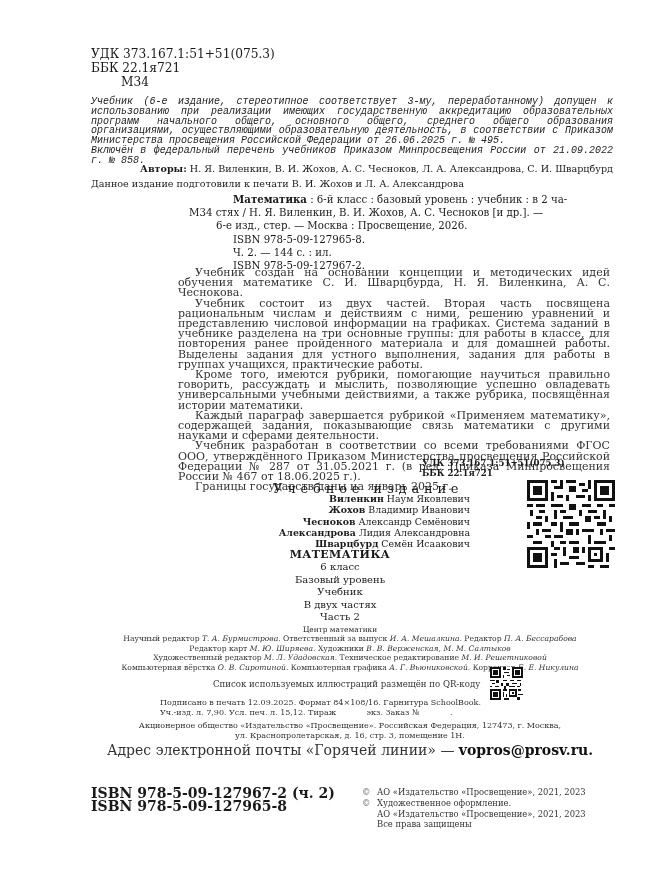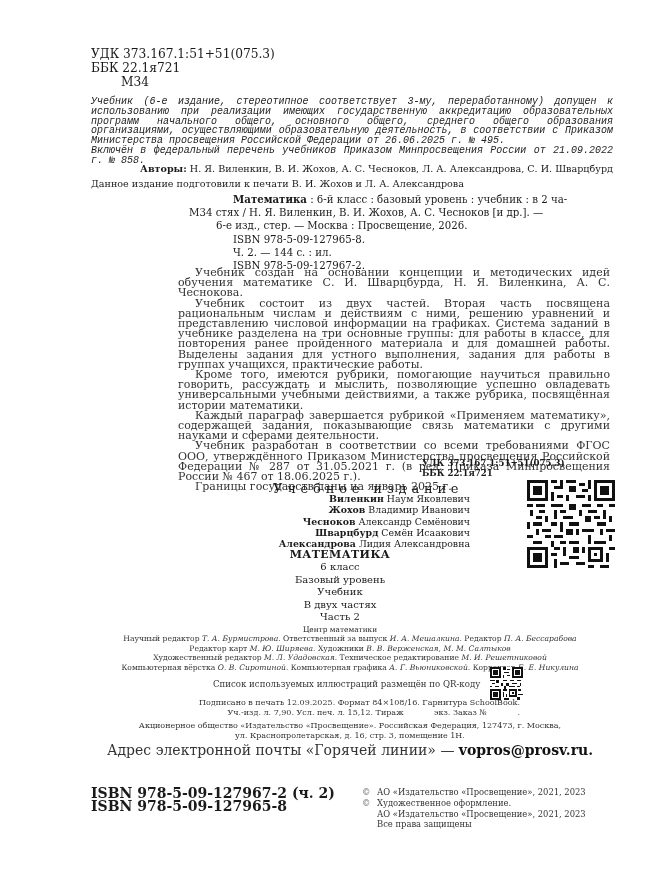--- a/index.html
+++ b/index.html
@@ -37,21 +37,21 @@
     .edu { left: 273px; top: 481px; font-size: 13px; letter-spacing: 4.8px; white-space: nowrap; }
     .names { left: 200px; top: 493px; width: 270px; text-align: right; font-size: 9.4px; line-height: 11.3px; }
     .names b { font-weight: bold; }
     .names div { white-space: nowrap; }
     .title-block { left: 250px; top: 549px; width: 180px; text-align: center; font-size: 10px; line-height: 12.4px; }
     .title-block .main-title { font-weight: bold; font-size: 11px; letter-spacing: 0.4px; }
     .center-label { left: 250px; top: 625px; width: 180px; text-align: center; font-size: 7.4px; line-height: 9px; }
     .credits { left: 85px; top: 634px; width: 530px; text-align: center; font-size: 7.6px; line-height: 9.6px; color: #333; white-space: nowrap; }
     .credits i { font-style: italic; }
     .qr-note { left: 213px; top: 679px; font-size: 8.6px; color: #333; white-space: nowrap; }
-    .print { left: 160px; top: 698px; width: 360px; text-align: right; font-size: 8px; line-height: 9.8px; color: #333; white-space: nowrap; }
+    .print { left: 160px; top: 698px; width: 360px; text-align: left; font-size: 8px; line-height: 9.8px; color: #333; white-space: nowrap; }
     .publisher { left: 100px; top: 721px; width: 500px; text-align: center; font-size: 8px; line-height: 9.6px; color: #333; white-space: nowrap; }
     .email { left: 100px; top: 742px; width: 500px; text-align: center; font-size: 14px; color: #333; white-space: nowrap; }
     .email b { font-weight: bold; color: #111; }
     .isbn-block { left: 91px; top: 787px; font-size: 14px; line-height: 13.4px; font-weight: bold; white-space: nowrap; }
     .copyright { left: 362px; top: 787px; font-size: 8.4px; line-height: 10.8px; color: #333; }
     .copyright .row { white-space: nowrap; position: relative; padding-left: 15px; }
     .copyright .sym { position: absolute; left: 0; top: 0; color: #666; }
     .qr { position: absolute; background: #fff; }
     .qr svg { display: block; }
   </style>
@@ -96,22 +96,22 @@
   <div>УДК 373.167.1:51+51(075.3)</div>
   <div>ББК 22.1я721</div>
 </div>
 
 <div class="abs edu">Учебное издание</div>
 
 <div class="abs names">
   <div><b>Виленкин</b><span> Наум Яковлевич</span></div>
   <div><b>Жохов</b><span> Владимир Иванович</span></div>
   <div><b>Чесноков</b><span> Александр Семёнович</span></div>
+  <div><b>Александрова</b><span> Лидия Александровна</span></div>
   <div><b>Шварцбурд</b><span> Семён Исаакович</span></div>
-  <div><b>Александрова</b><span> Лидия Александровна</span></div>
 </div>
 
 <div class="qr" style="left:527px; top:480px;">
   <svg width="88" height="88" viewBox="0 0 29 29" shape-rendering="crispEdges">
     <rect width="29" height="29" fill="#fff"></rect>
     <g fill="#111">
       <rect x="0" y="0" width="7" height="7"></rect>
         <rect x="1" y="1" width="5" height="5" fill="#fff"></rect>
         <rect x="2" y="2" width="3" height="3"></rect>
       <rect x="22" y="0" width="7" height="7"></rect>

